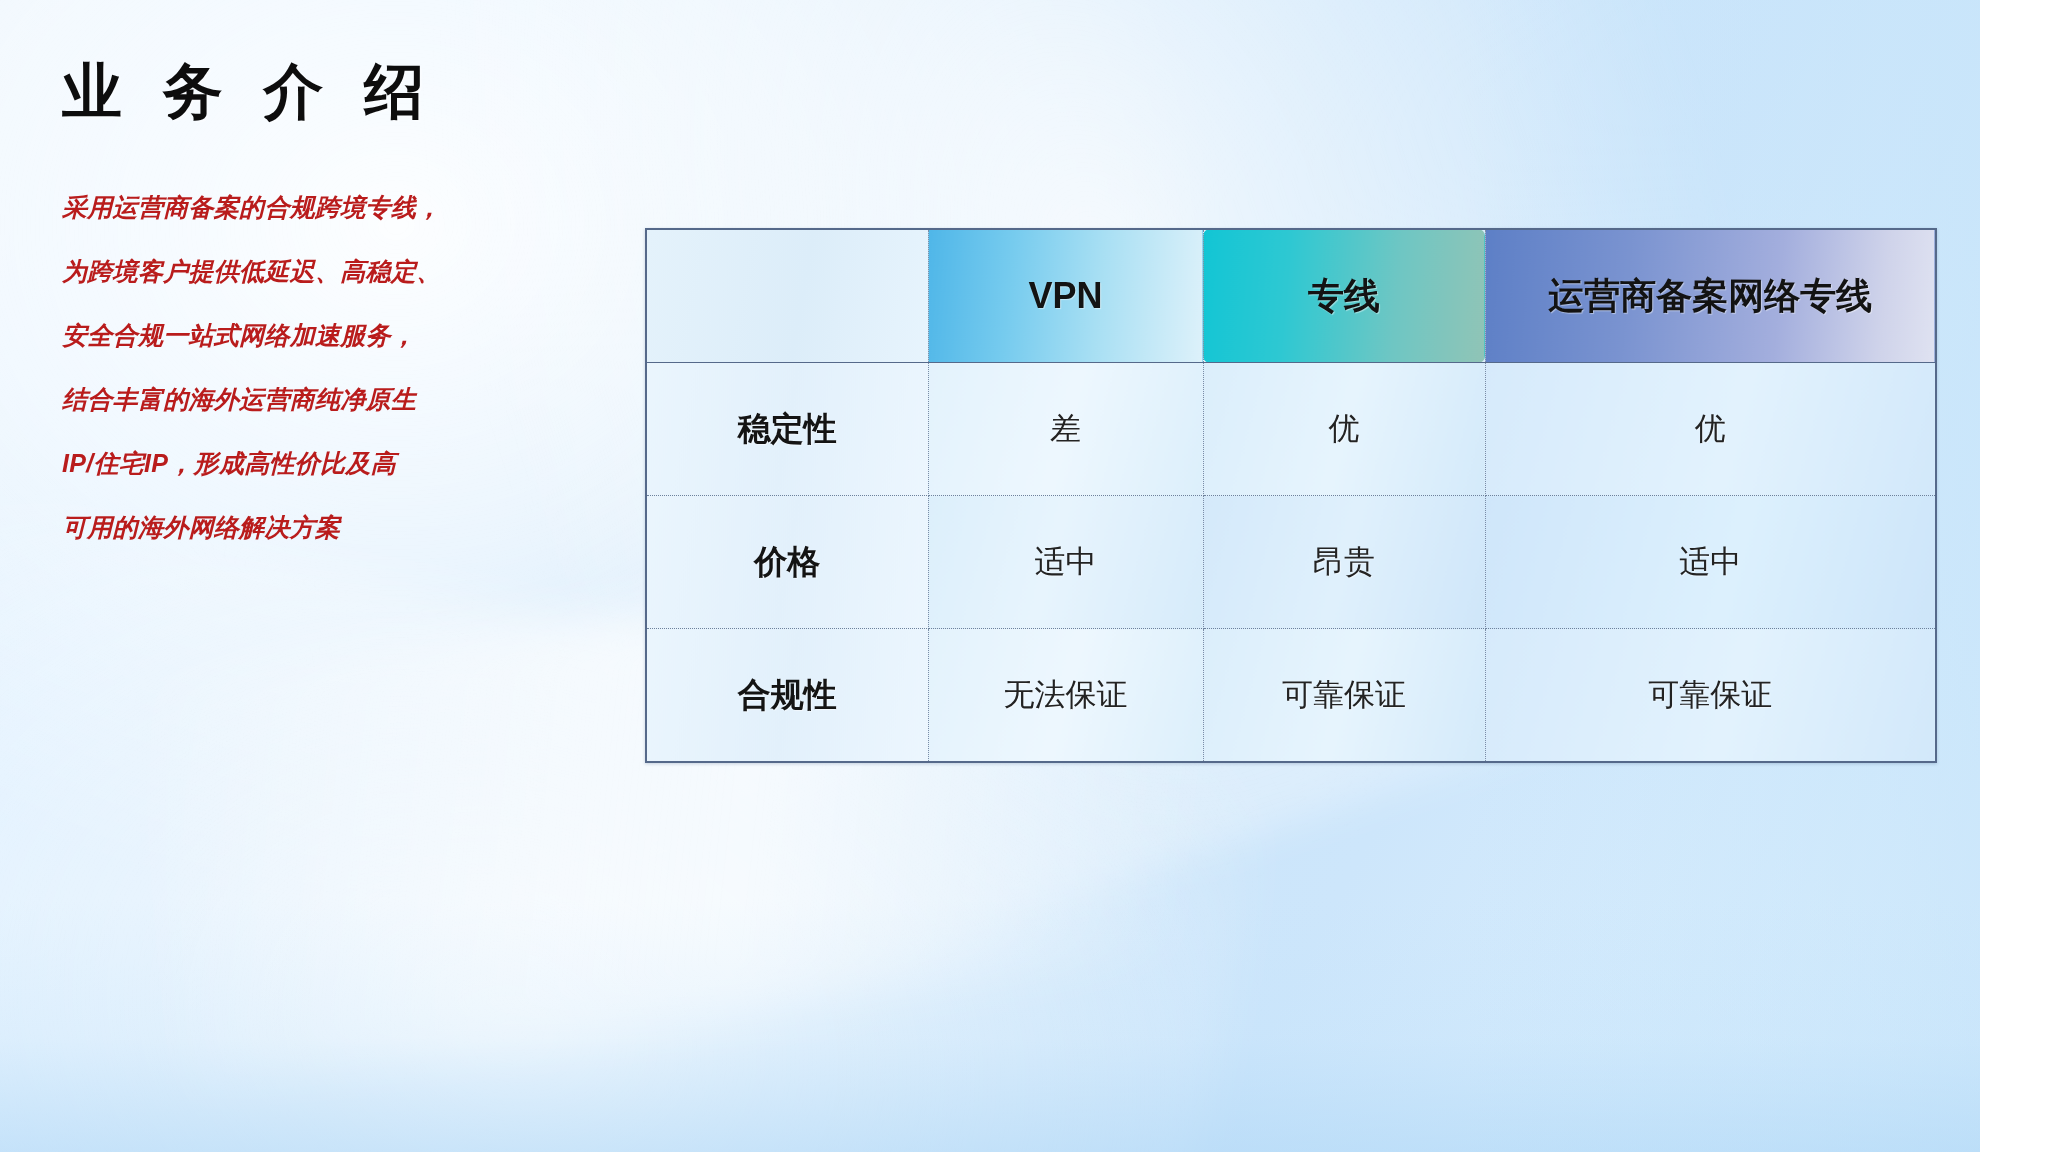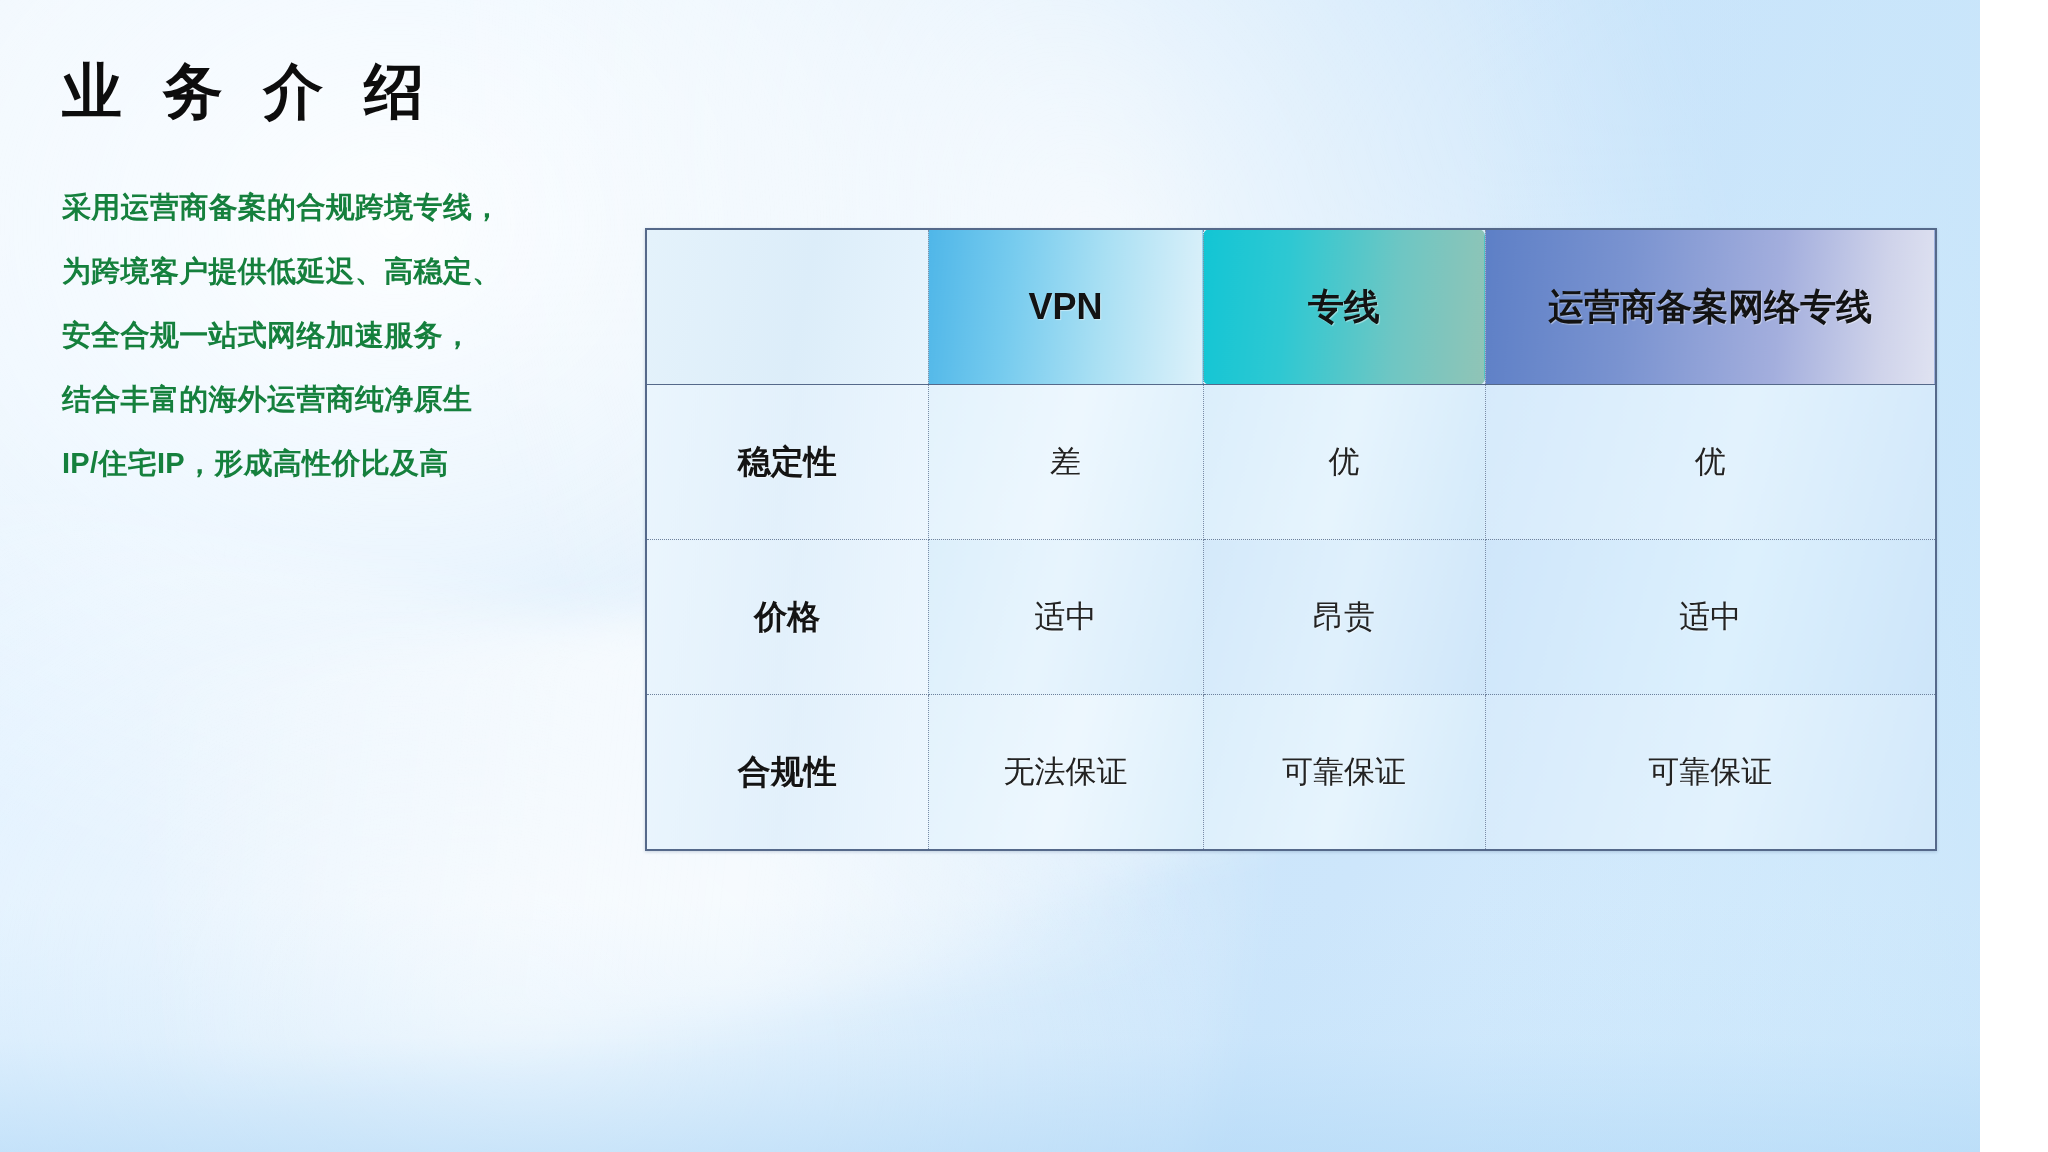--- a/index.html
+++ b/index.html
@@ -119,47 +119,48 @@
   }
 
   
   .paragraph {
     position: absolute;
     left: 62px;
     top: 175px;
     width: 420px;
   }
   .paragraph .line {
-    font-size: 29px;
-    font-weight: bold;
-    color: #15803d;
+    font-size: 25px;
+    font-weight: bold;
+    color: #b91c1c;
     line-height: 64px;
     white-space: nowrap;
     letter-spacing: 0.3px;
+    font-style: italic;
   }
 
   
   .cmp-table {
     position: absolute;
     left: 645px;
     top: 228px;
     width: 1290px;
     border-collapse: collapse;
     table-layout: fixed;
     border: 2px solid #55698a;
     box-shadow: 0 1px 3px rgba(60,90,130,0.25);
   }
   .cmp-table col.c0 { width: 282px; }
   .cmp-table col.c1 { width: 275px; }
   .cmp-table col.c2 { width: 282px; }
   .cmp-table col.c3 { width: 451px; }
 
   .cmp-table td, .cmp-table th {
     height: 118px;
-    padding: 18px;
+    padding: 7px;
     text-align: center;
     vertical-align: middle;
     border-right: 1px dotted #7b8ca6;
     border-bottom: 1px dotted #5d7characters;
   }
   .cmp-table td, .cmp-table th {
     border-bottom: 1px dotted #6d819c;
   }
   .cmp-table td:last-child, .cmp-table th:last-child {
     border-right: none;
@@ -232,20 +233,21 @@
   <div class="bg-bottom-band"></div>
 
   <div class="title">业 务 介 绍</div>
 
   <div class="paragraph">
     <div class="line">采用运营商备案的合规跨境专线，</div>
     <div class="line">为跨境客户提供低延迟、高稳定、</div>
     <div class="line">安全合规一站式网络加速服务，</div>
     <div class="line">结合丰富的海外运营商纯净原生</div>
     <div class="line">IP/住宅IP，形成高性价比及高</div>
+    <div class="line">可用的海外网络解决方案</div>
   </div>
 
   <table class="cmp-table">
     <colgroup>
       <col class="c0">
         <col class="c1">
         <col class="c2">
         <col class="c3">
     </colgroup>
     <thead>

